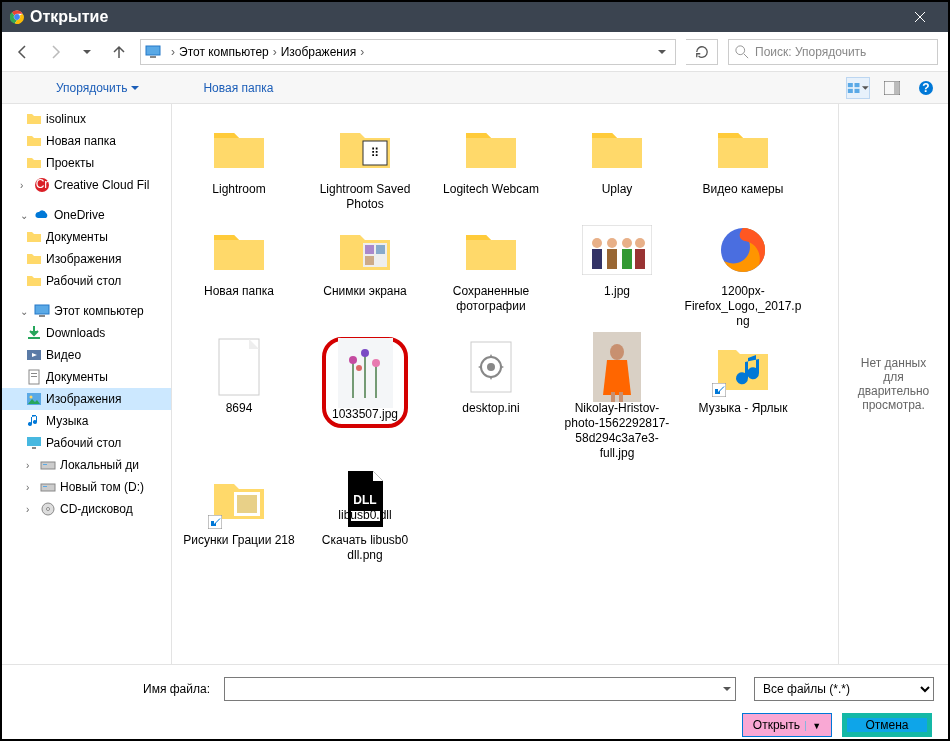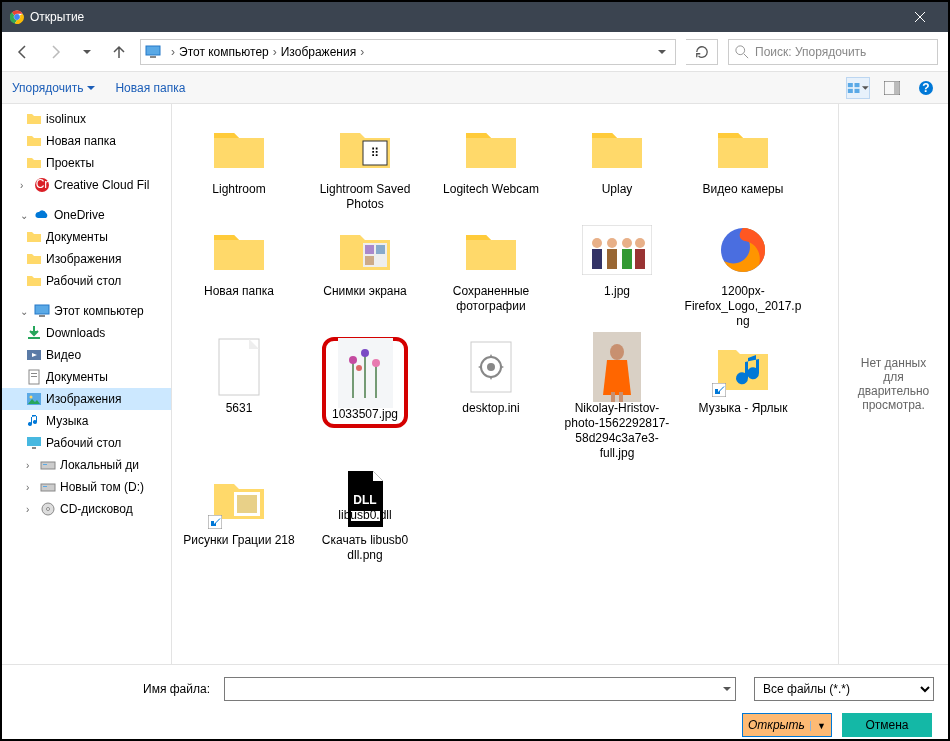--- a/index.html
+++ b/index.html
@@ -1,58 +1,58 @@
 <!DOCTYPE html>
 <html><head>
 <meta charset="utf-8">
 <style>
 * { margin: 0; padding: 0; box-sizing: border-box; font-family: "Segoe UI", Tahoma, sans-serif; font-size: 12px; }
 body { background: #fff; width: 950px; height: 741px; border: 2px solid #000; overflow: hidden; }
 .titlebar { height: 30px; background: #3b4450; color: #fff; display: flex; align-items: center; padding: 0 8px; }
 .titlebar .chrome-icon { width: 14px; height: 14px; margin-right: 6px; }
-.titlebar .title { flex: 1; font-size: 12px; }
+.titlebar .title { flex: 1; font-size: 16px; font-weight: bold; }
 .titlebar .close { width: 40px; height: 30px; display: flex; align-items: center; justify-content: center; cursor: pointer; }
 .navbar { height: 40px; border-bottom: 1px solid #e3e3e3; display: flex; align-items: center; padding: 0 10px; gap: 10px; }
 .nav-btn { width: 22px; height: 22px; display: flex; align-items: center; justify-content: center; color: #555; }
 .nav-btn.disabled { color: #bbb; }
 .breadcrumb { flex: 1; height: 26px; border: 1px solid #ccc; display: flex; align-items: center; padding: 0 4px; font-size: 12px; }
 .breadcrumb .pc-icon { width: 16px; height: 16px; margin-right: 6px; }
 .breadcrumb .sep { margin: 0 4px; color: #666; }
 .breadcrumb .spacer { flex: 1; }
 .breadcrumb .dd { padding: 0 4px; color: #555; }
 .refresh-wrap { width: 32px; height: 26px; border: 1px solid #ccc; border-left: none; display: flex; align-items: center; justify-content: center; }
 .search { width: 210px; height: 26px; border: 1px solid #ccc; display: flex; align-items: center; padding: 0 6px; color: #888; }
 .toolbar { height: 32px; background: #f7f7f7; border-bottom: 1px solid #e3e3e3; display: flex; align-items: center; padding: 0 10px; gap: 20px; color: #1c5eb8; }
-.toolbar .tool-item { display: flex; align-items: center; gap: 4px; cursor: pointer; }
+.toolbar .tool-item { display: flex; align-items: center; gap: 4px; cursor: pointer; margin-left: 44px; }
 .toolbar .right { margin-left: auto; display: flex; align-items: center; gap: 10px; }
 .toolbar .icon-btn { width: 24px; height: 22px; display: flex; align-items: center; justify-content: center; border: 1px solid transparent; }
 .main { display: flex; height: 560px; }
 .sidebar { width: 170px; border-right: 1px solid #e3e3e3; overflow: hidden; padding-top: 4px; }
 .tree-item { display: flex; align-items: center; height: 22px; padding-left: 8px; gap: 4px; font-size: 12px; cursor: pointer; white-space: nowrap; }
 .tree-item.lvl2 { padding-left: 24px; }
 .tree-item.lvl1 { padding-left: 18px; }
 .tree-item.selected { background: #cce8ff; }
 .tree-item .expand { width: 10px; color: #666; font-size: 10px; }
 .tree-icon { width: 16px; height: 16px; flex-shrink: 0; }
 .folder-y { fill: #ffd96a; }
 .content { flex: 1; display: flex; }
 .files { flex: 1; padding: 10px 4px; overflow: auto; display: flex; flex-wrap: wrap; align-content: flex-start; }
 .file { width: 126px; display: flex; flex-direction: column; align-items: center; padding: 4px; text-align: center; font-size: 12px; cursor: pointer; }
 .file .thumb { width: 70px; height: 60px; display: flex; align-items: center; justify-content: center; margin-bottom: 4px; }
 .file .label { line-height: 1.25; word-wrap: break-word; max-width: 120px; }
-.file.highlighted .thumb-wrap { border: 4px solid #d40000; border-radius: 12px; padding: 2px 4px; }
+.file.highlighted .thumb-wrap { border: 4px solid #d40000; border-radius: 20px; padding: 2px 4px; }
 .preview { width: 110px; border-left: 1px solid #e3e3e3; display: flex; align-items: center; justify-content: center; color: #666; font-size: 12px; text-align: center; padding: 10px; }
 .bottombar { border-top: 1px solid #e3e3e3; padding: 12px 14px; display: flex; flex-direction: column; gap: 12px; background: #fff; }
 .row { display: flex; align-items: center; gap: 8px; justify-content: flex-end; }
 .row .lbl { width: 200px; text-align: right; padding-right: 6px; }
 .row input.fname { flex: 1; height: 24px; border: 1px solid #7a7a7a; padding: 0 4px; }
 .row select { width: 180px; height: 24px; border: 1px solid #7a7a7a; background: #fff; padding: 0 4px; }
 .buttons { display: flex; justify-content: flex-end; gap: 10px; padding-right: 2px; }
-.buttons button { width: 90px; height: 24px; border: 5px solid #14b8a6; background: #14b8a6; cursor: pointer; }
-.buttons button.primary { border: 1px solid #0078d7; background: #fdba74; font-style: italic; }
+.buttons button { width: 90px; height: 24px; border: 5px solid #14b8a6; background: #0ea5e9; cursor: pointer; }
+.buttons button.primary { border: 1px solid #0078d7; background: #f9a8d4; }
 svg { display: block; }
 </style>
 </head>
 <body>
 
 <div class="titlebar">
   <svg class="chrome-icon" viewBox="0 0 24 24">
       <circle cx="12" cy="12" r="11" fill="#fff"></circle>
       <circle cx="12" cy="12" r="5" fill="#4285f4"></circle>
       <path fill="#ea4335" d="M12 1a11 11 0 0 1 9.5 5.5H12a5.5 5.5 0 0 0-4.8 2.8L3.3 3.8A11 11 0 0 1 12 1z"></path>
@@ -391,21 +391,21 @@
           </div>
           <div class="label">1200px-Firefox_Logo,_2017.png</div>
         </div>
         <div class="file">
           <div class="thumb">
             <svg width="50" height="60" viewBox="0 0 50 60">
               <rect x="5" y="2" width="40" height="56" fill="#fff" stroke="#ccc"></rect>
               <path fill="#eee" d="M35 2l10 10h-10z"></path>
             </svg>
           </div>
-          <div class="label">5631</div>
+          <div class="label">8694</div>
         </div>
         <div class="file highlighted">
           <div class="thumb-wrap">
             <div class="thumb">
               <svg width="55" height="70" viewBox="0 0 55 70">
                 <rect width="55" height="70" fill="#f4f6f8"></rect>
                 <line x1="15" y1="60" x2="15" y2="25" stroke="#4a7c4a" stroke-width="1.5"></line>
                 <line x1="27" y1="60" x2="27" y2="18" stroke="#4a7c4a" stroke-width="1.5"></line>
                 <line x1="38" y1="60" x2="38" y2="28" stroke="#4a7c4a" stroke-width="1.5"></line>
                 <circle cx="15" cy="22" r="4" fill="#c44ba0"></circle>

